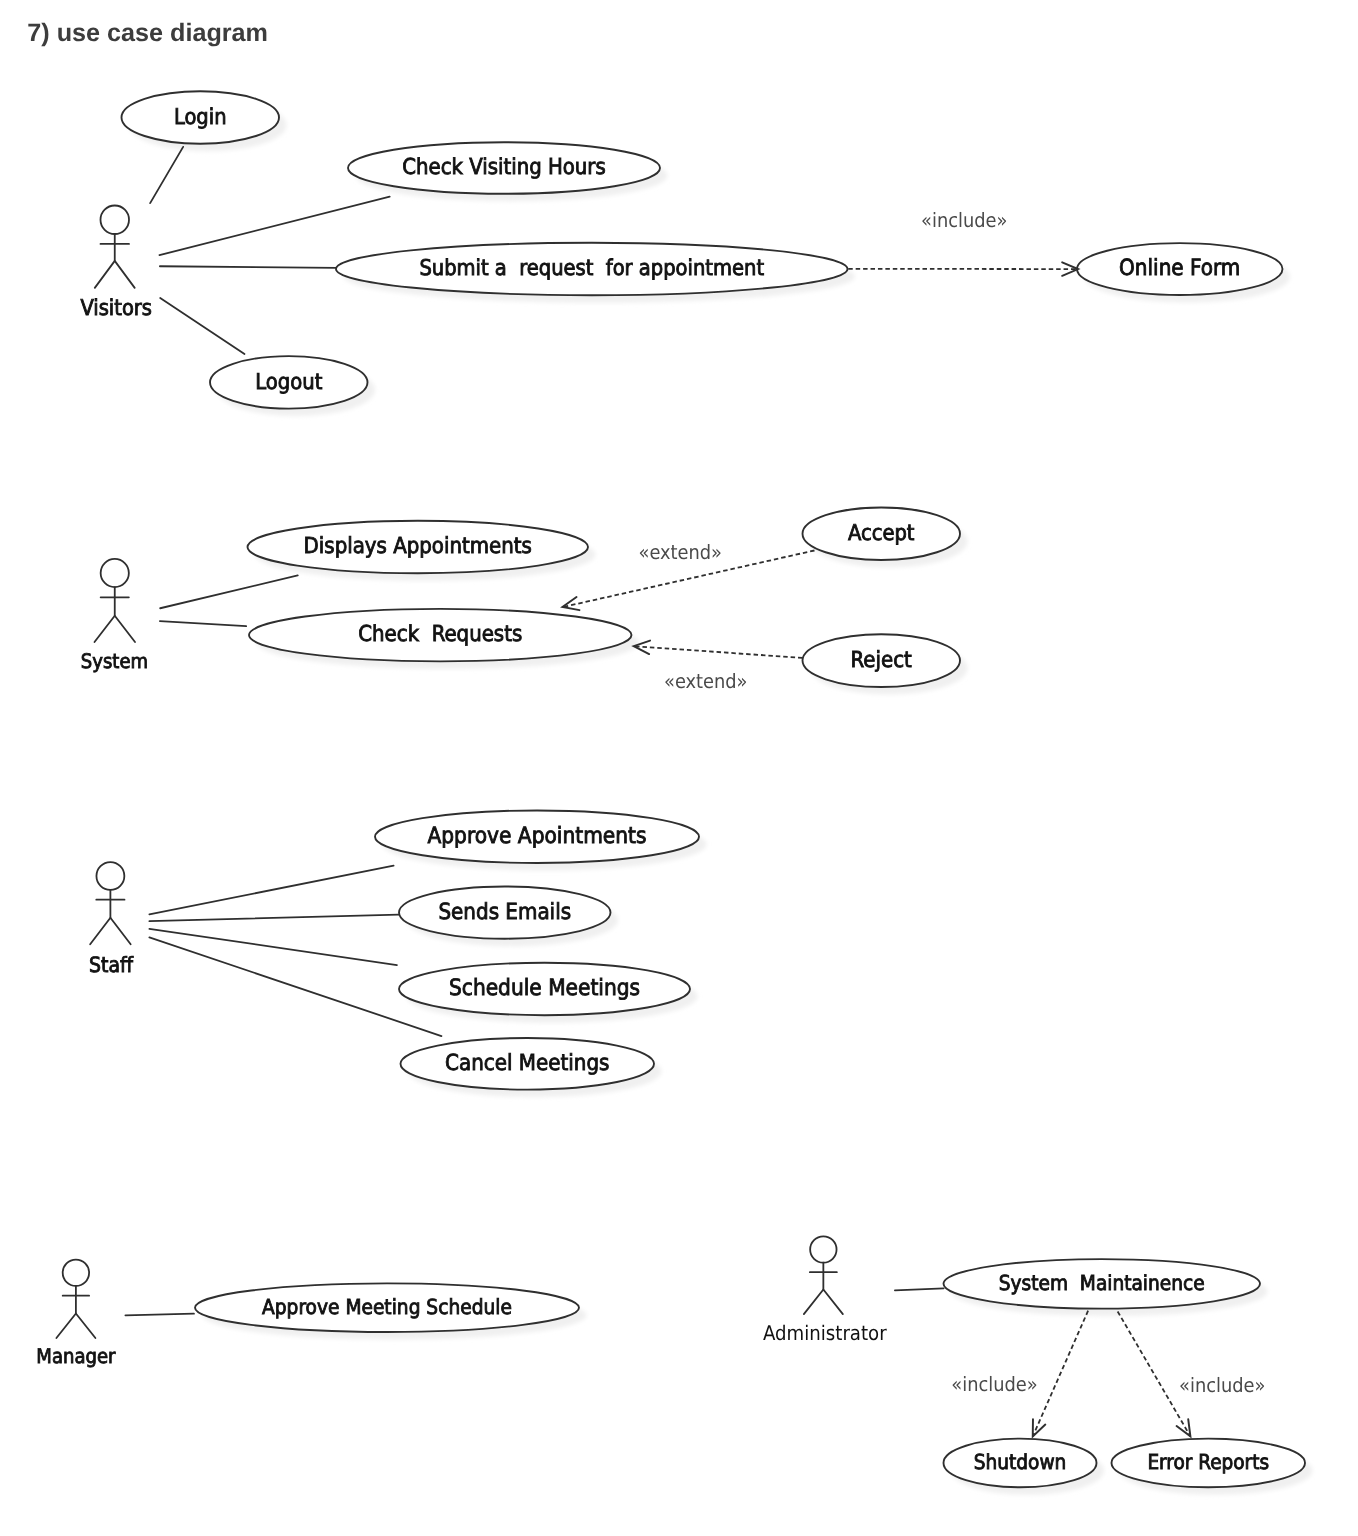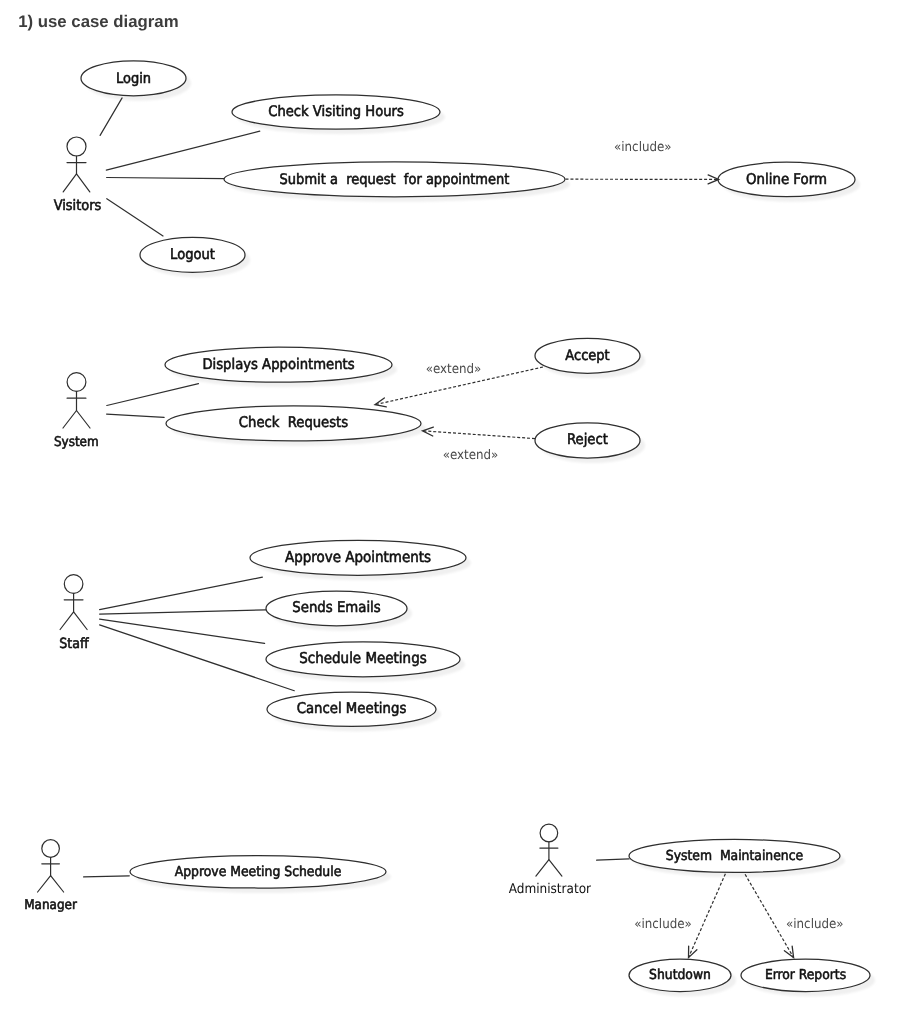--- a/index.html
+++ b/index.html
@@ -21,21 +21,21 @@
   .actor-text{font-family:"DejaVu Sans Condensed","DejaVu Sans",sans-serif;font-weight:normal;
               fill:#111111;text-anchor:middle;}
   .actor-text.heavy{stroke:#111111;stroke-width:0.55;paint-order:stroke fill;}
   .stereo{font-family:"DejaVu Sans Condensed","DejaVu Sans",sans-serif;font-weight:normal;
           fill:#4a4a4a;text-anchor:middle;}
 </style>
 </head>
 <body>
 
 <div id="page">
-  <div id="title">1) use case diagram</div>
+  <div id="title">7) use case diagram</div>
   <svg id="diagram" width="905" height="1024" viewBox="0 0 905 1024" xmlns="http://www.w3.org/2000/svg">
     <defs>
       <filter id="softblur" x="-20%" y="-20%" width="140%" height="140%">
         <feGaussianBlur stdDeviation="1.3"></feGaussianBlur>
       </filter>
     </defs>
 <g filter="url(#softblur)">
 <ellipse class="uc-shadow" cx="138.5" cy="83.3" rx="52.5" ry="17.5"></ellipse>
 <ellipse class="uc-shadow" cx="341.0" cy="117.0" rx="104.0" ry="17.2"></ellipse>
 <ellipse class="uc-shadow" cx="399.5" cy="184.3" rx="170.5" ry="17.5"></ellipse>

